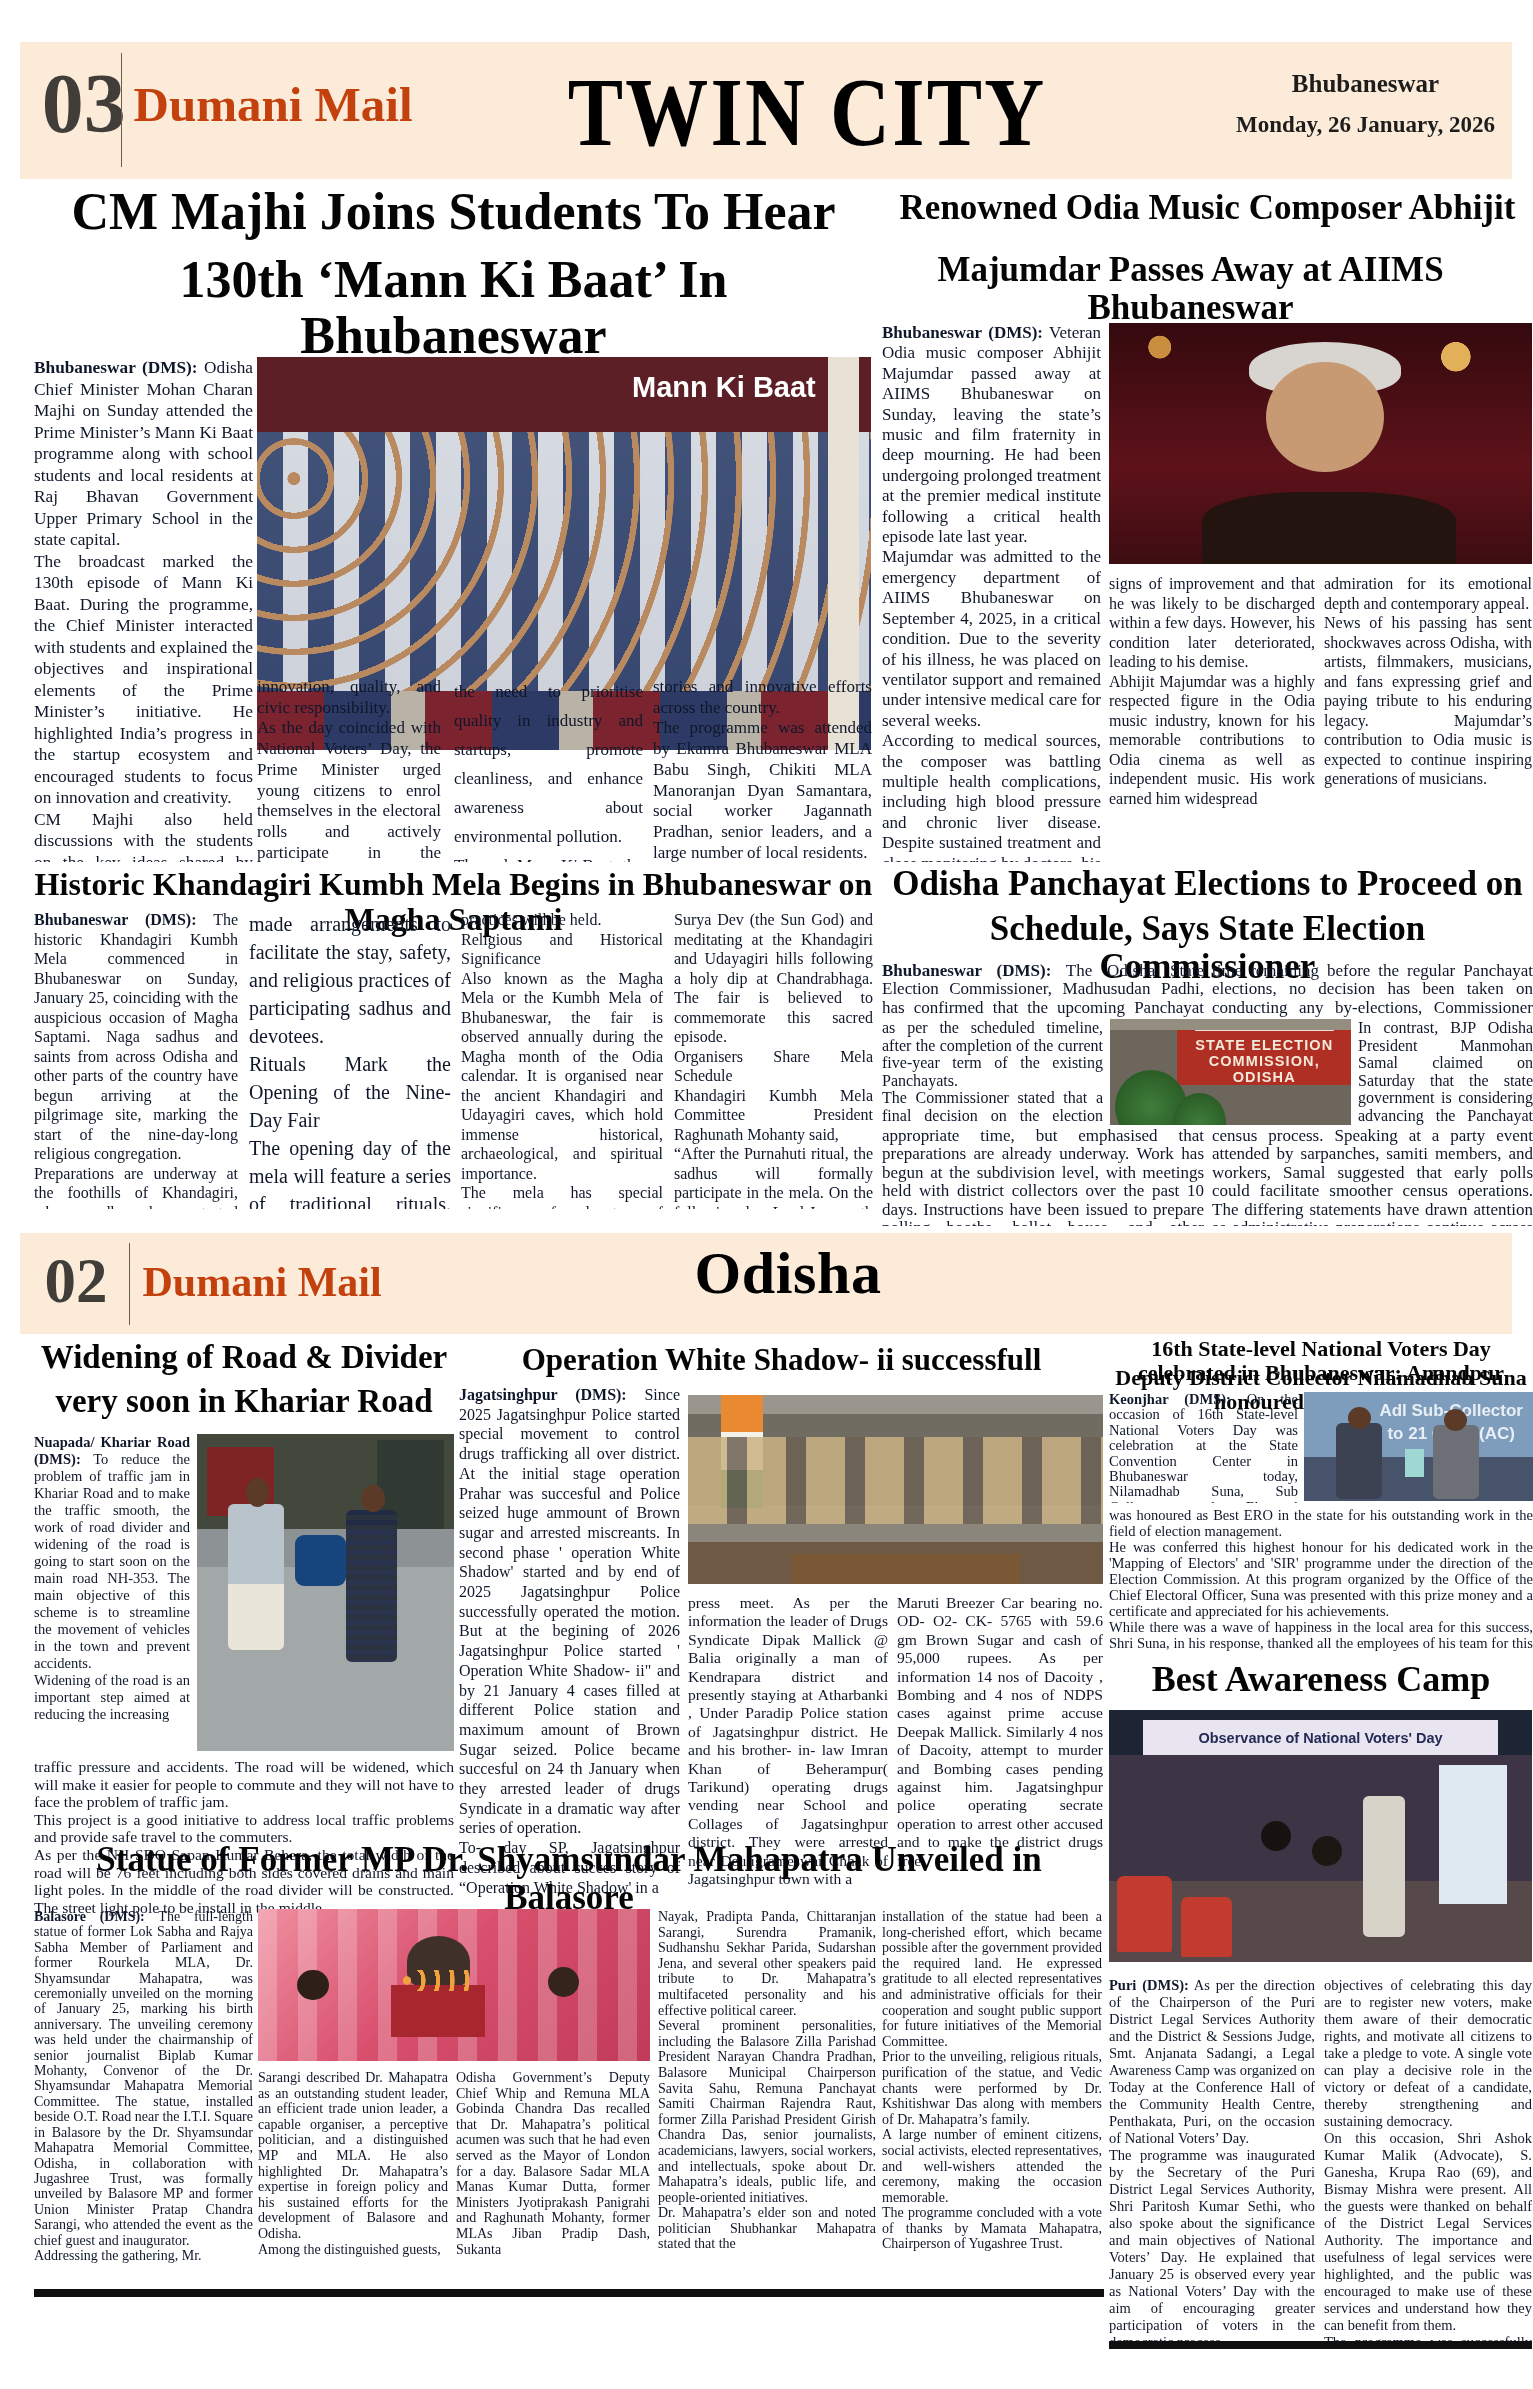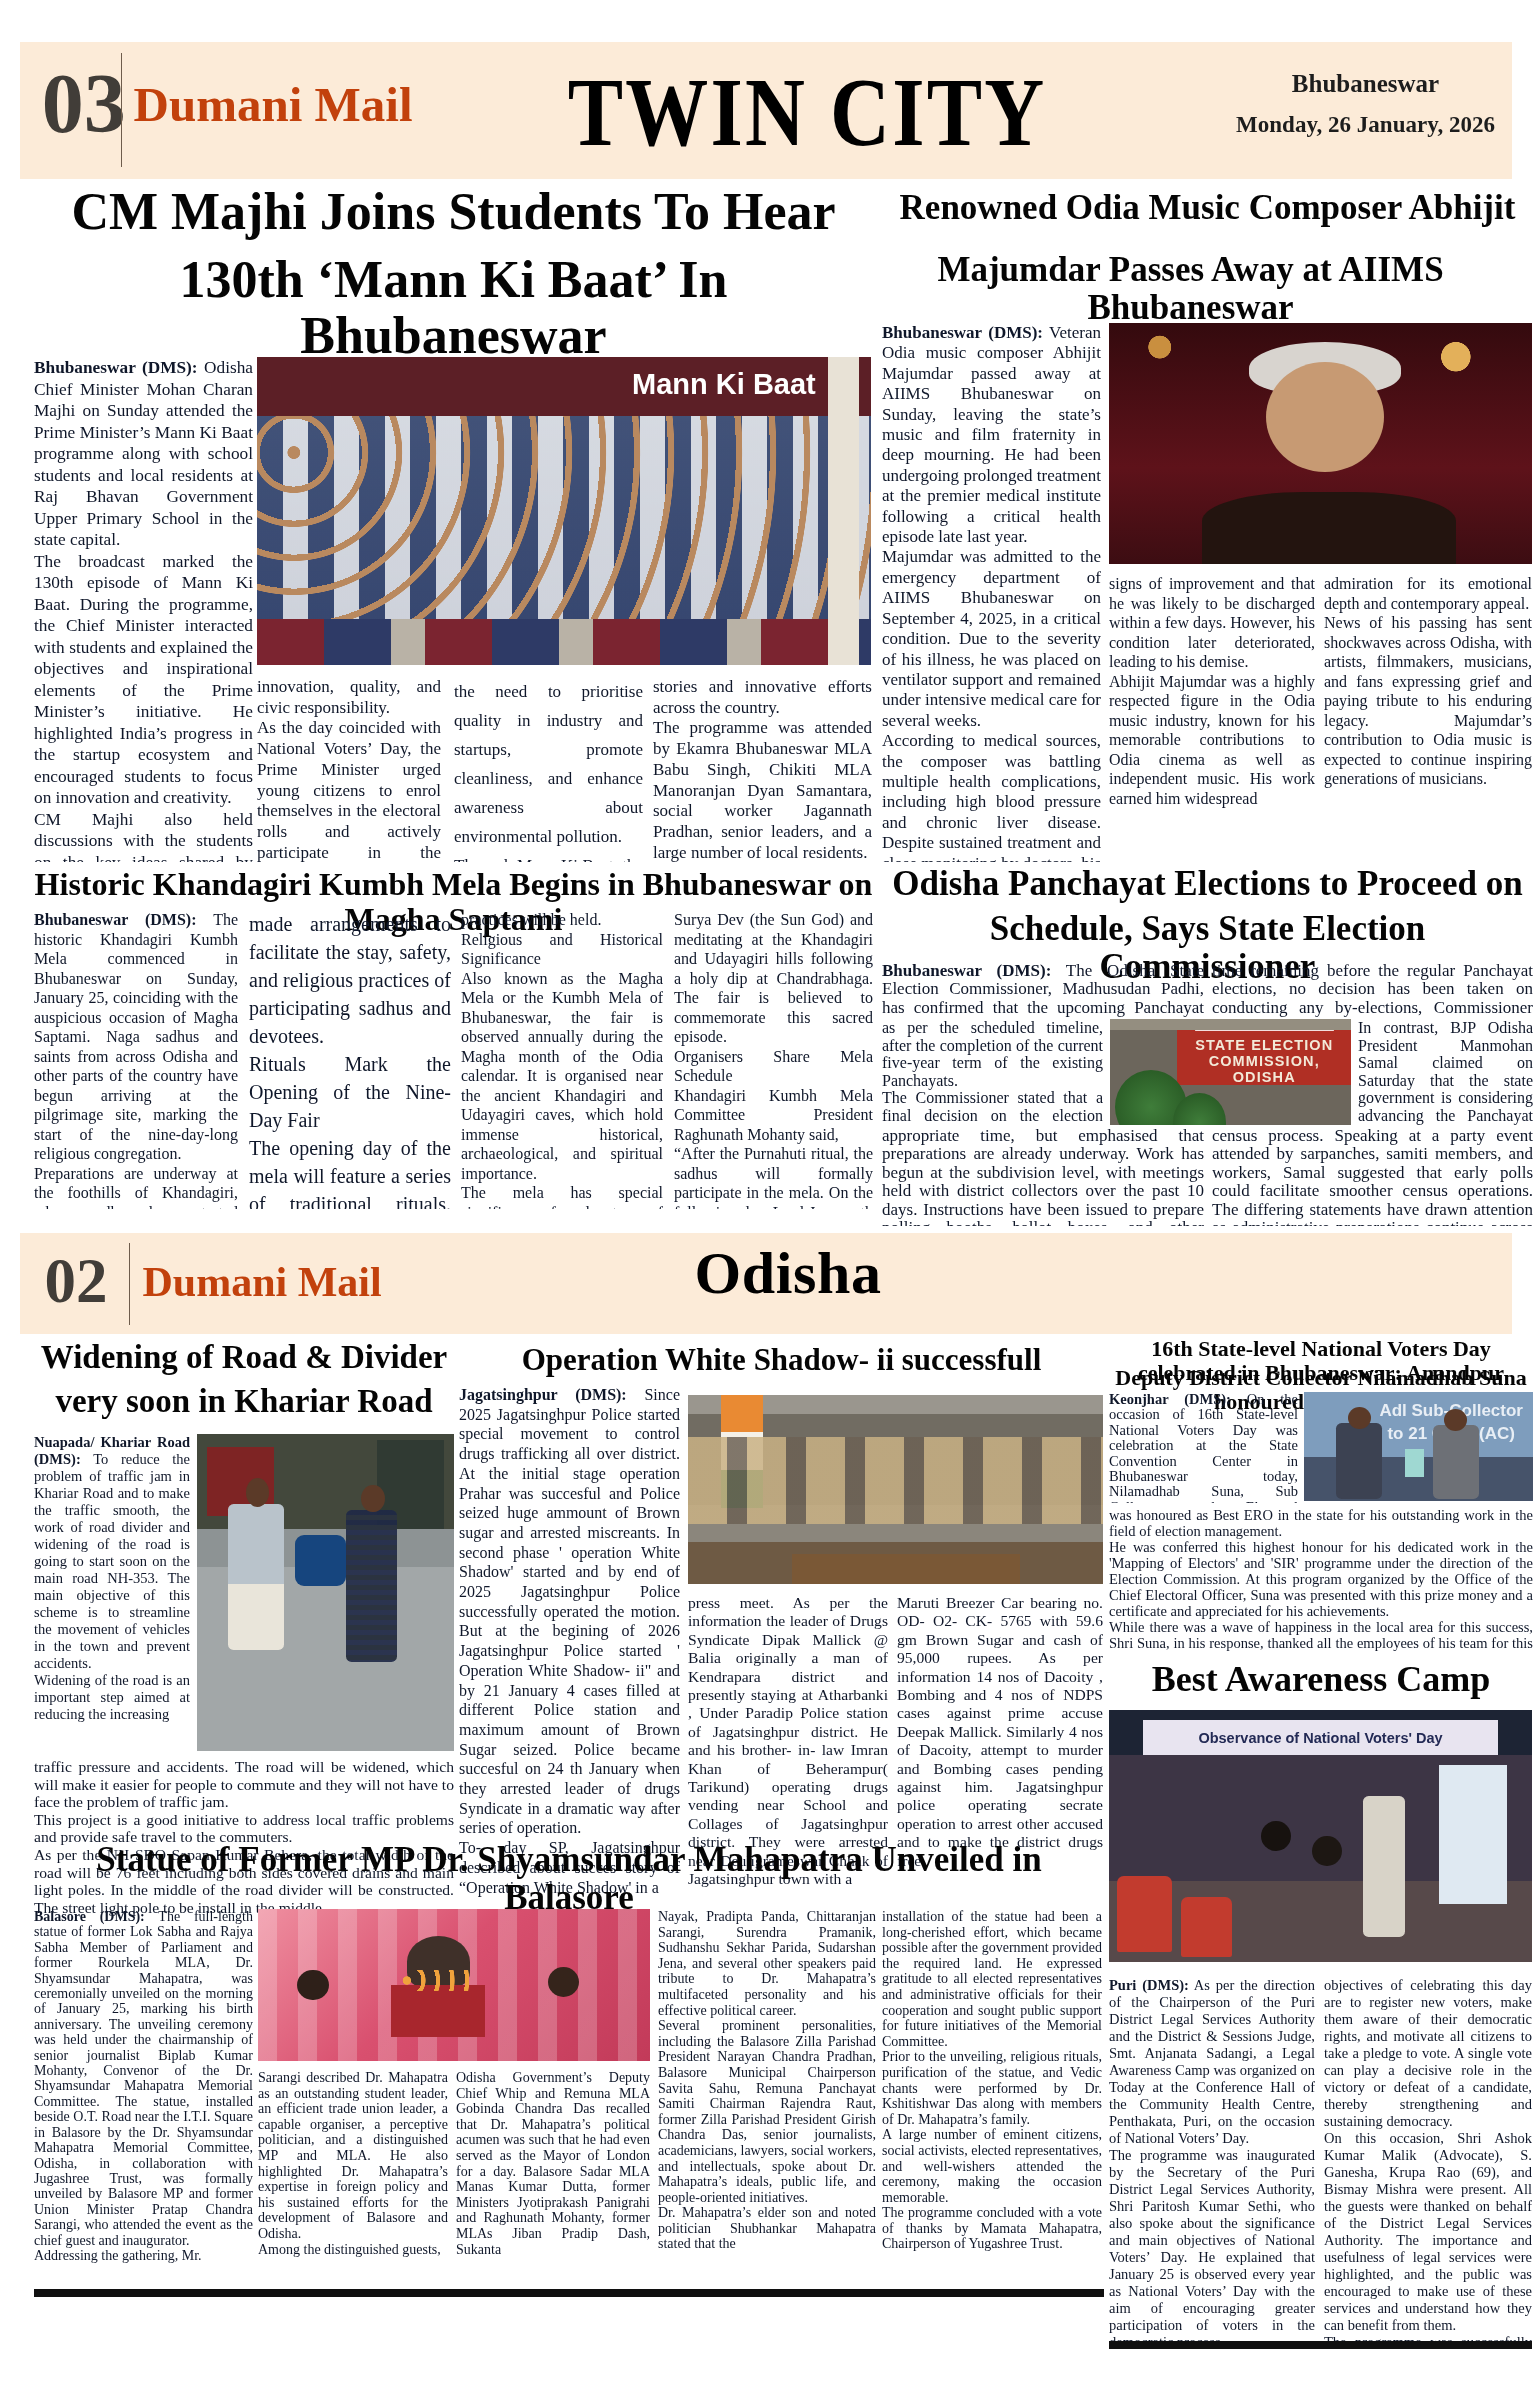--- a/index.html
+++ b/index.html
@@ -78,21 +78,21 @@
     </div>
   </div>
 
   <div class="hl" style="left:34px;top:184px;width:839px;font-size:52px;">CM Majhi Joins Students To Hear</div>
   <div class="hl" style="left:34px;top:252px;width:839px;font-size:52px;">130th ‘Mann Ki Baat’ In Bhubaneswar</div>
 
   <div class="bt" style="left:34px;top:357px;width:219px;height:505px;font-size:17.3px;line-height:21.5px;"><b>Bhubaneswar (DMS):</b> <span>Odisha Chief Minister Mohan Charan Majhi on Sunday attended the Prime Minister’s Mann Ki Baat programme along with school students and local residents at Raj Bhavan Government Upper Primary School in the state capital.
 The broadcast marked the 130th episode of Mann Ki Baat. During the programme, the Chief Minister interacted with students and explained the objectives and inspirational elements of the Prime Minister’s initiative. He highlighted India’s progress in the startup ecosystem and encouraged students to focus on innovation and creativity.
 CM Majhi also held discussions with the students on the key ideas shared by Prime Minister Narendra Modi in the address, emphasising the importance of</span></div>
 
-  <div class="photo" style="left:257px;top:357px;width:614px;height:308px;background:linear-gradient(180deg,#5c1f26 0 19%,#7a2a2e 19%);">
+  <div class="photo" style="left:257px;top:357px;width:614px;height:393px;background:linear-gradient(180deg,#5c1f26 0 19%,#7a2a2e 19%);">
     <div class="ph-label" style="right:9%;top:3.5%;font-size:29px;">Mann Ki Baat</div>
     <div class="mkb-crowd"></div>
     <div class="mkb-bottom"></div>
     <div class="mkb-pillar"></div>
   </div>
 
   <div class="bt" style="left:257px;top:677px;width:184px;height:185px;font-size:17px;line-height:20.7px;">innovation, quality, and civic responsibility.
 As the day coincided with National Voters’ Day, the Prime Minister urged young citizens to enrol themselves in the electoral rolls and actively participate in the democratic process. He further stressed</div>
   <div class="bt" style="left:454px;top:677px;width:189px;height:185px;font-size:17px;line-height:29px;">the need to prioritise quality in industry and startups, promote cleanliness, and enhance awareness about environmental pollution.
 Through Mann Ki Baat, the Prime Minister continues to engage with citizens by highlighting grassroots success</div>

